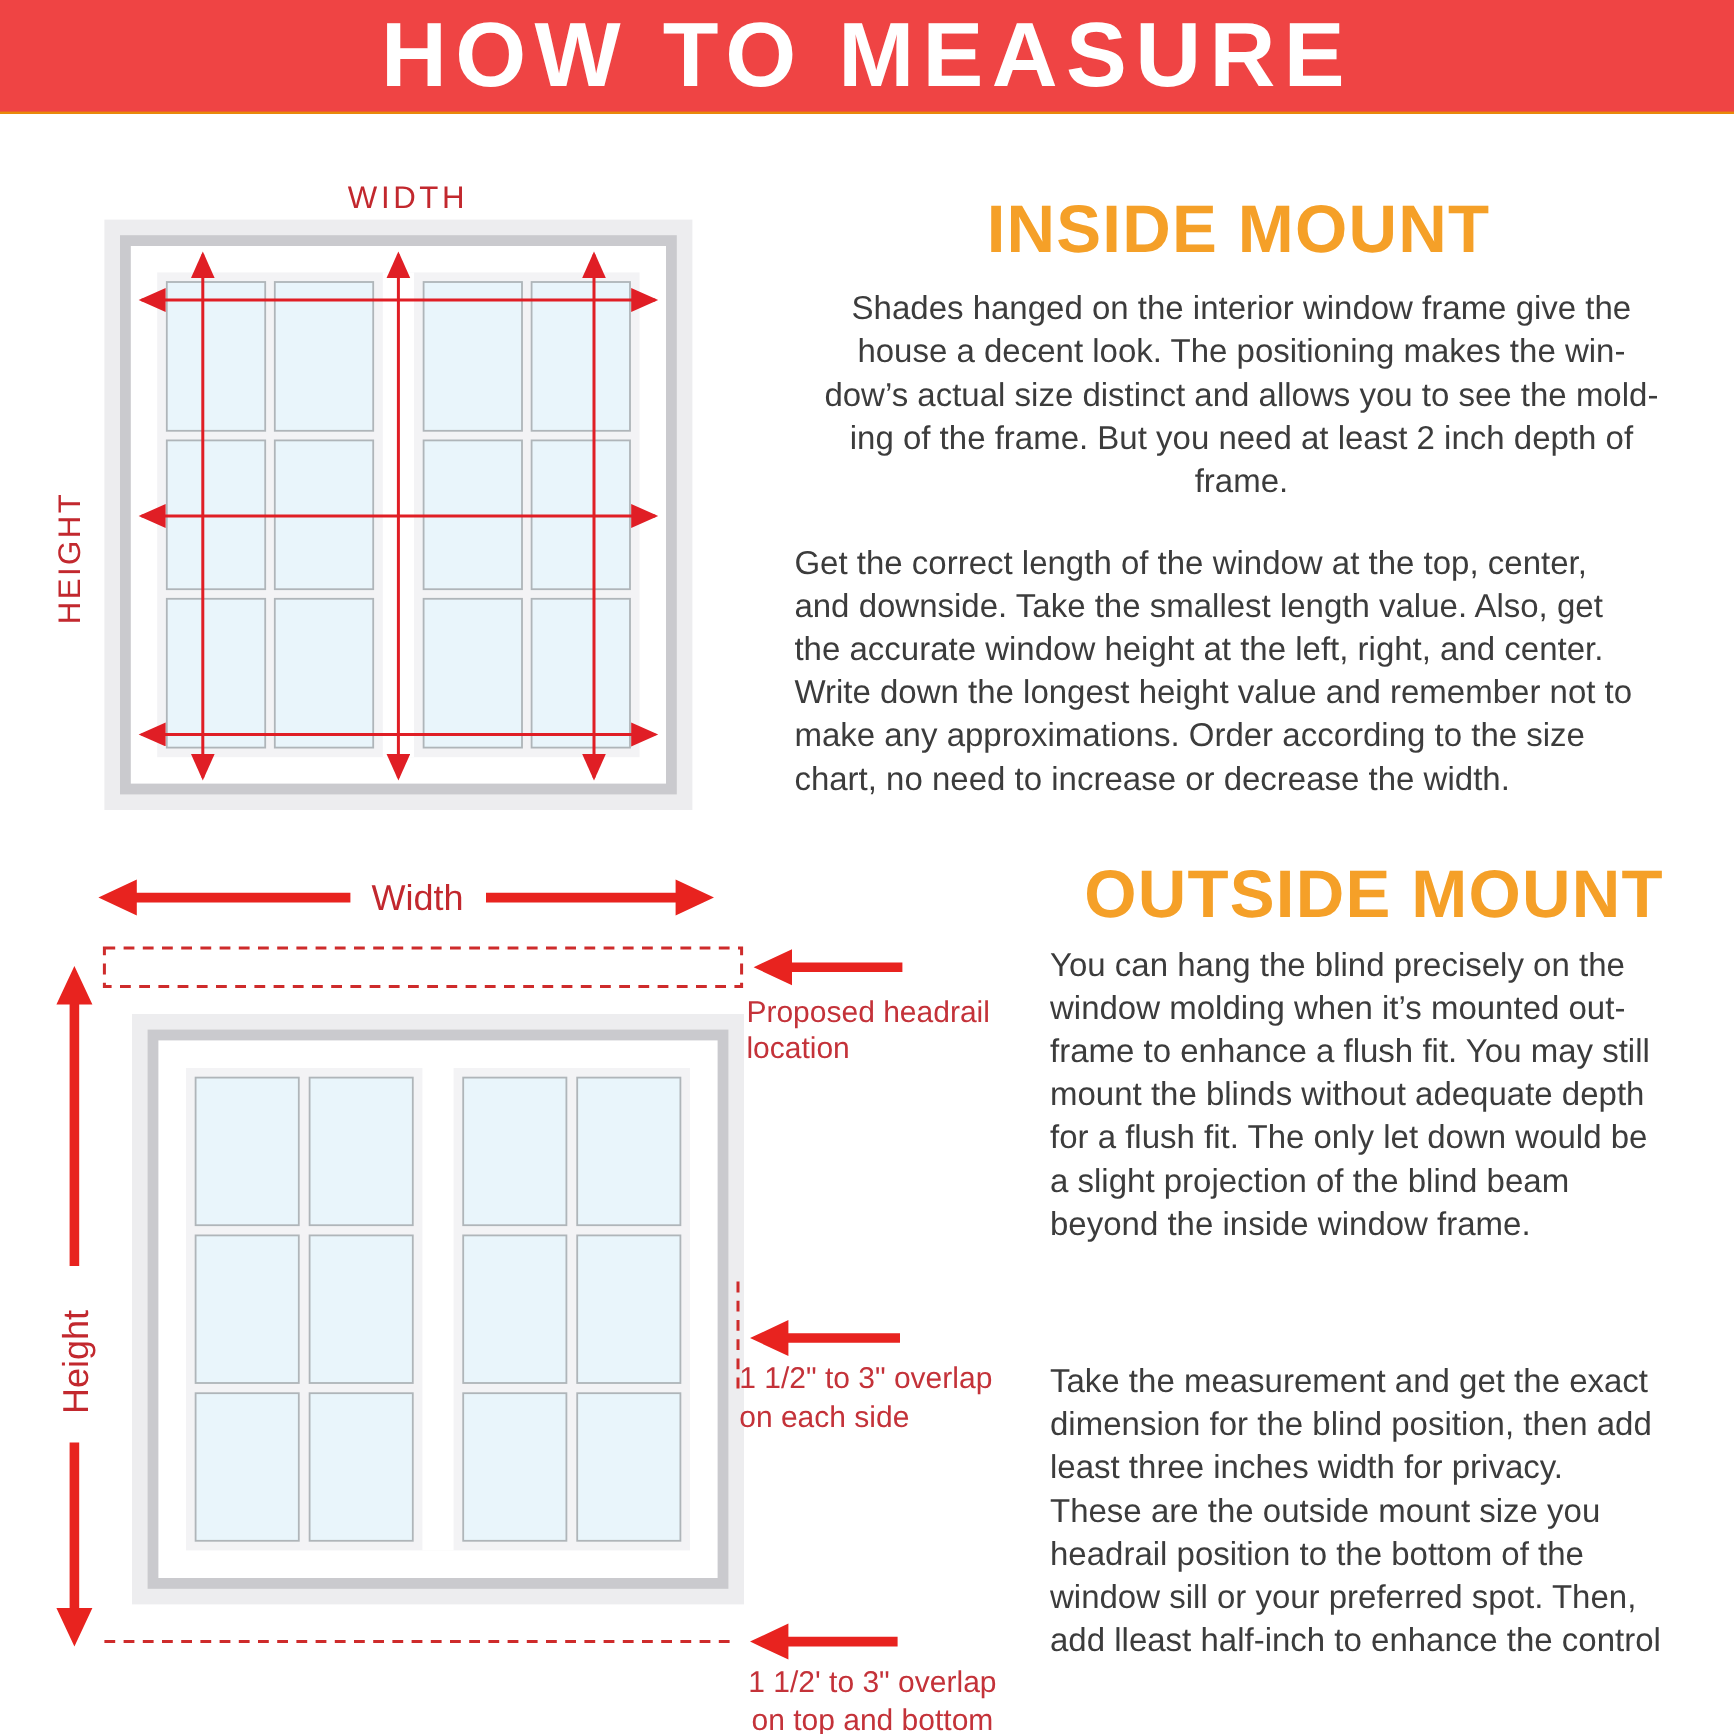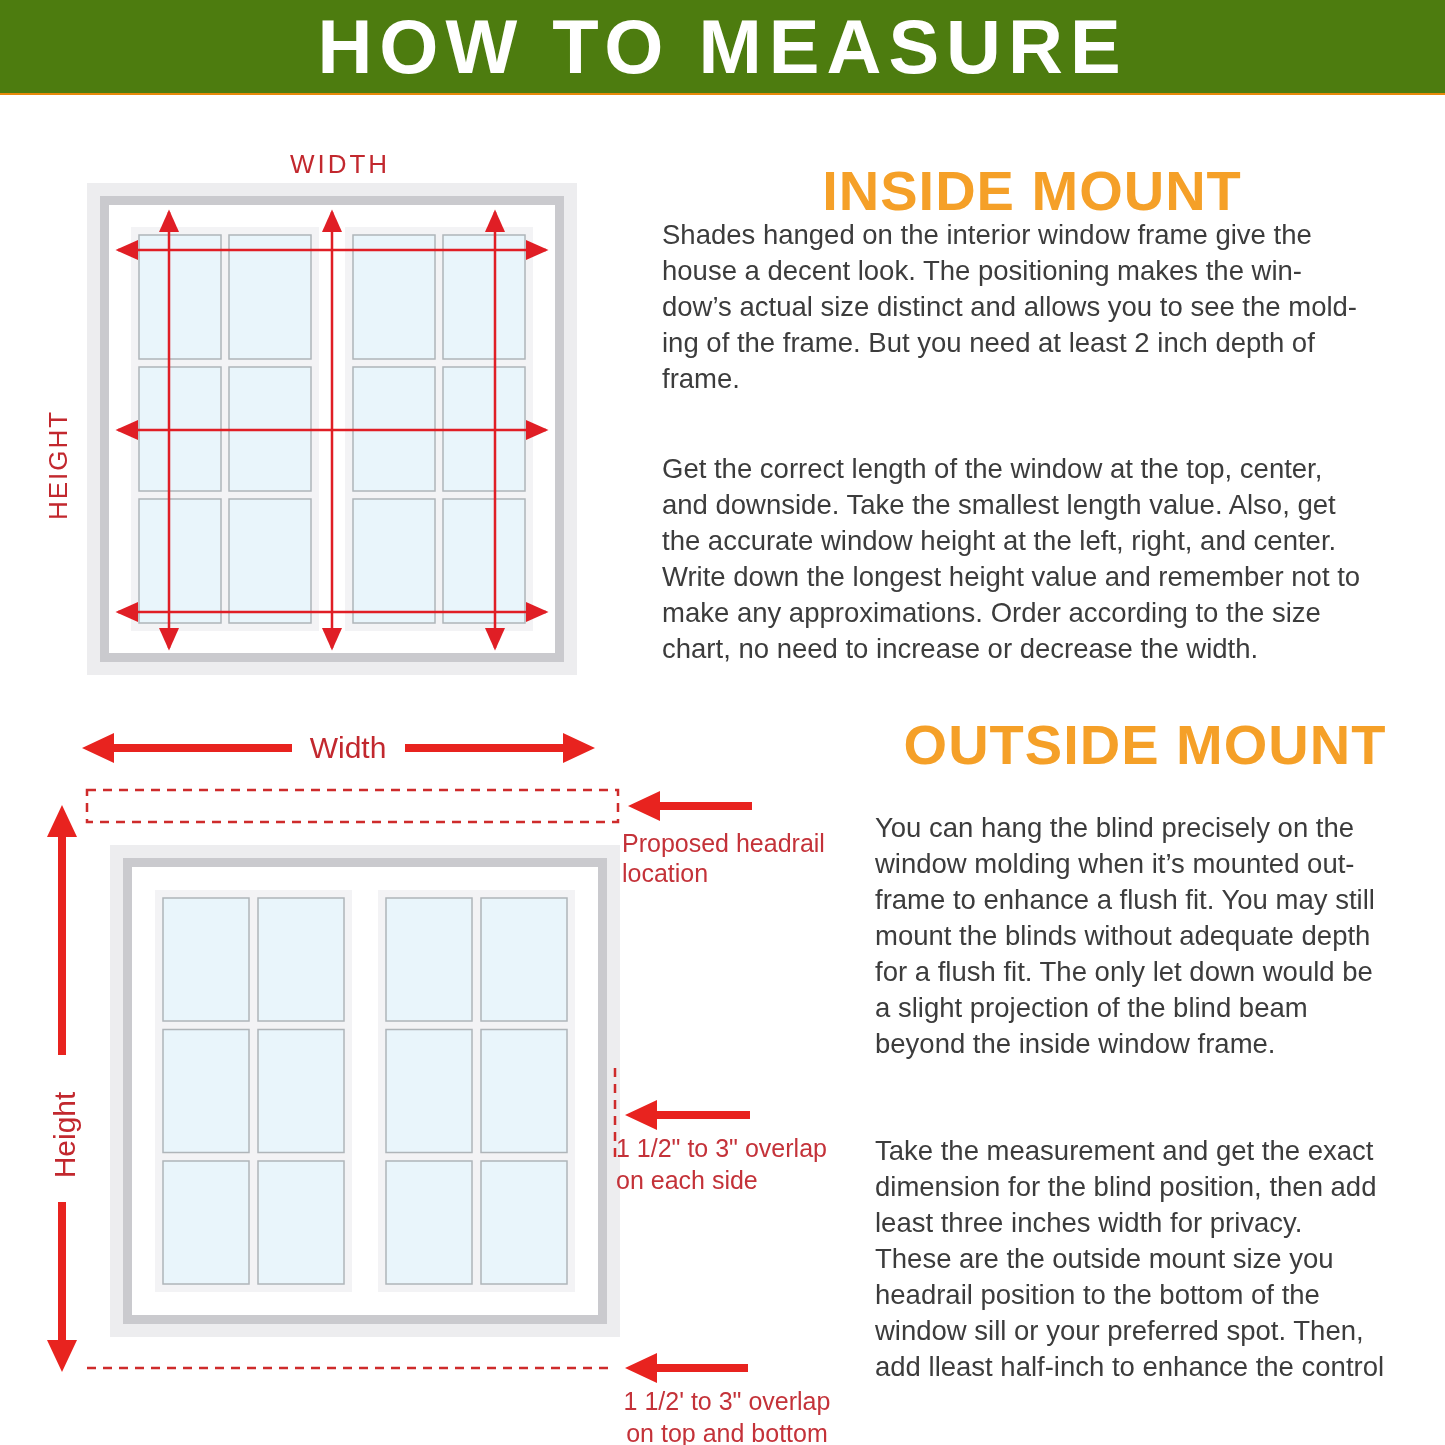--- a/index.html
+++ b/index.html
@@ -3,39 +3,39 @@
 <meta charset="utf-8">
 <style>
   html,body{margin:0;padding:0;}
   body{
     width:1445px;height:1445px;position:relative;overflow:hidden;
     background:#ffffff;font-family:"Liberation Sans",sans-serif;
   }
   
   .banner{
     position:absolute;left:0;top:0;width:1445px;height:93px;
-    background:#4d7c0f;display:flex;align-items:center;justify-content:center;
+    background:#ef4444;display:flex;align-items:center;justify-content:center;
     border-bottom:2px solid #e8890a;
   }
   .banner h1{
     margin:0;color:#ffffff;font-size:76px;font-weight:bold;
     letter-spacing:7px;line-height:93px;white-space:nowrap;
   }
   
   .heading{
     position:absolute;margin:0;color:#F5A028;font-weight:bold;
     font-size:56px;letter-spacing:1px;text-align:center;white-space:nowrap;
   }
   #inside-heading{left:662px;top:158px;width:740px;}
   #outside-heading{left:875px;top:712px;width:540px;}
   .para{position:absolute;color:#3c3c3c;font-size:27.5px;line-height:36px;}
   .para div{white-space:nowrap;}
-  #inside-para1{left:662px;top:217px;width:745px;}
+  #inside-para1{left:662px;top:239px;width:745px;text-align:center;}
   #inside-para2{left:662px;top:451px;width:745px;}
-  #outside-para1{left:875px;top:786px;width:545px;margin-top:24px;}
+  #outside-para1{left:875px;top:786px;width:545px;}
   #outside-para2{left:875px;top:1133px;width:545px;}
   
   .diagram{position:absolute;overflow:visible;}
   #top-diagram{left:40px;top:130px;}
   #bottom-diagram{left:30px;top:710px;}
   svg{overflow:visible;}
   .frame-outer{fill:#EDEDEF;}
   .frame-bevel{fill:#CACACE;}
   .frame-white{fill:#ffffff;}
   .sash{fill:#F3F3F5;}

